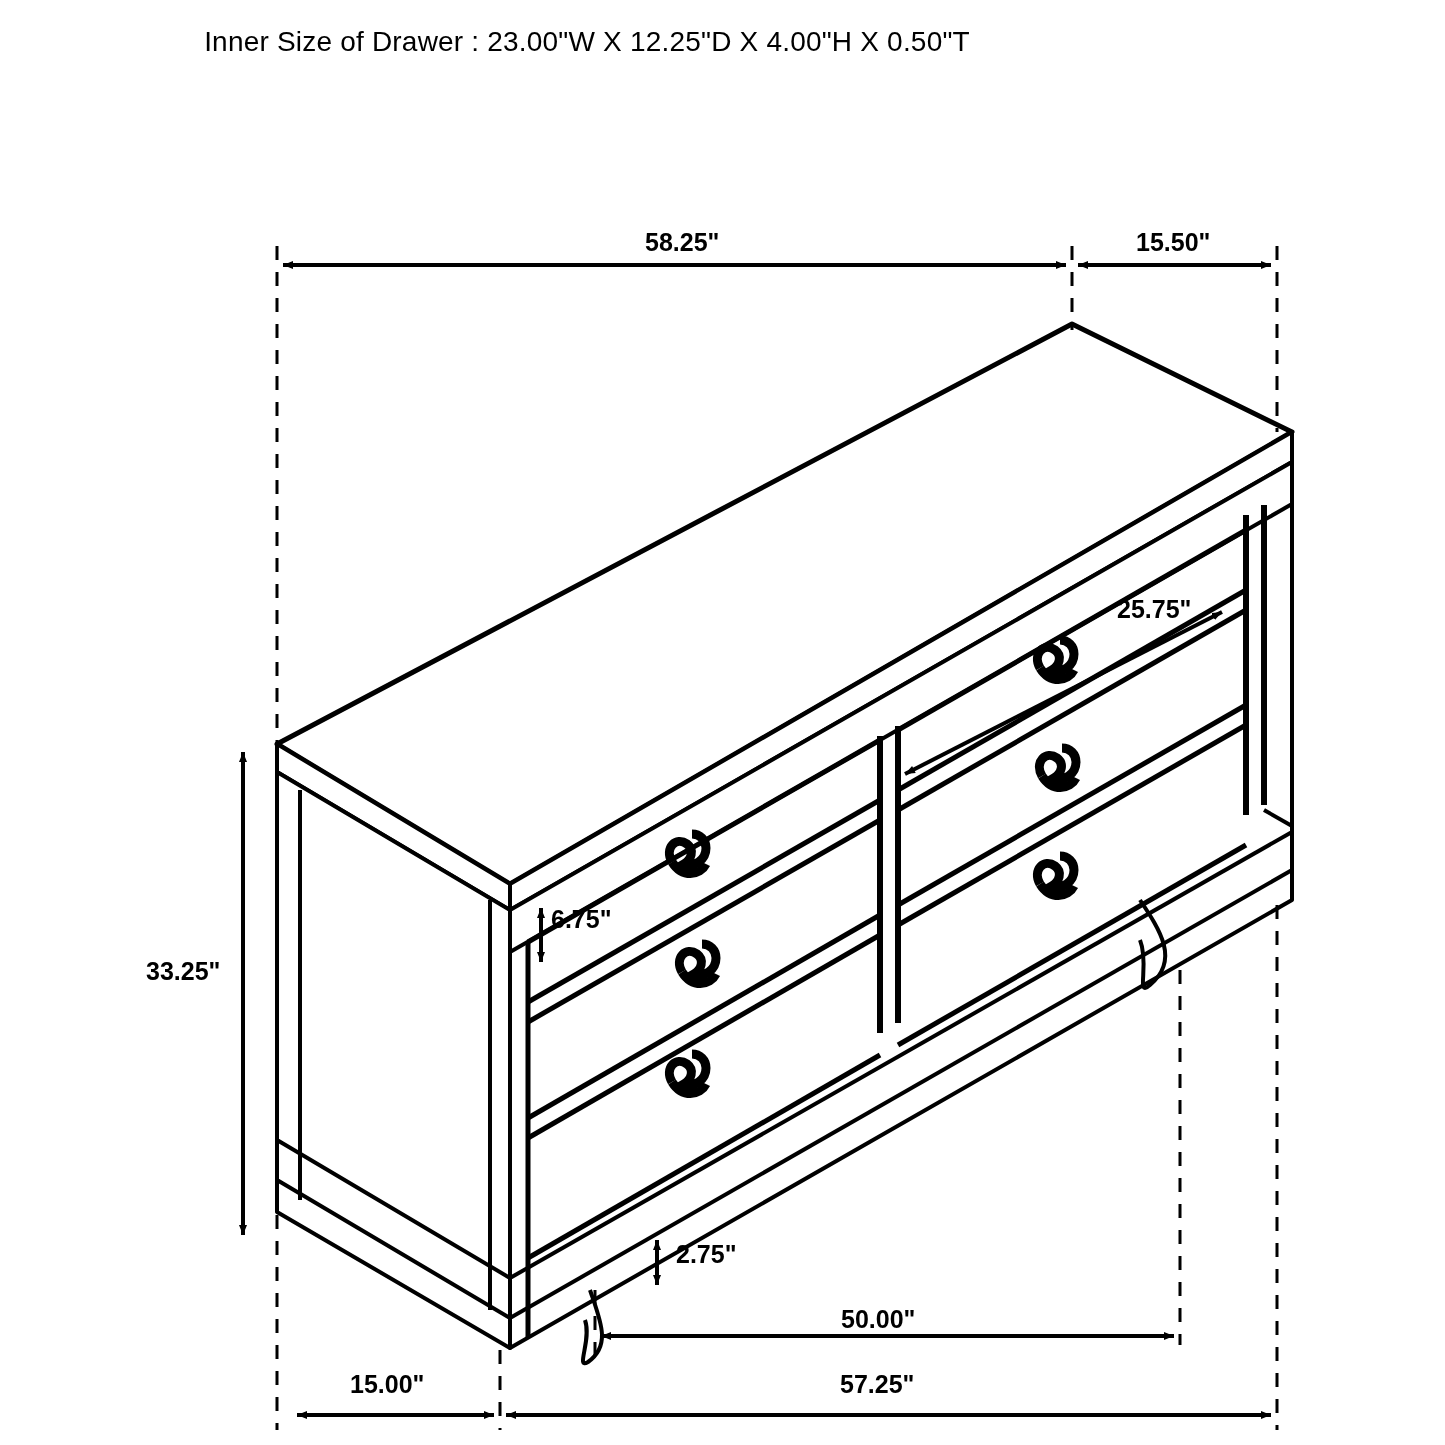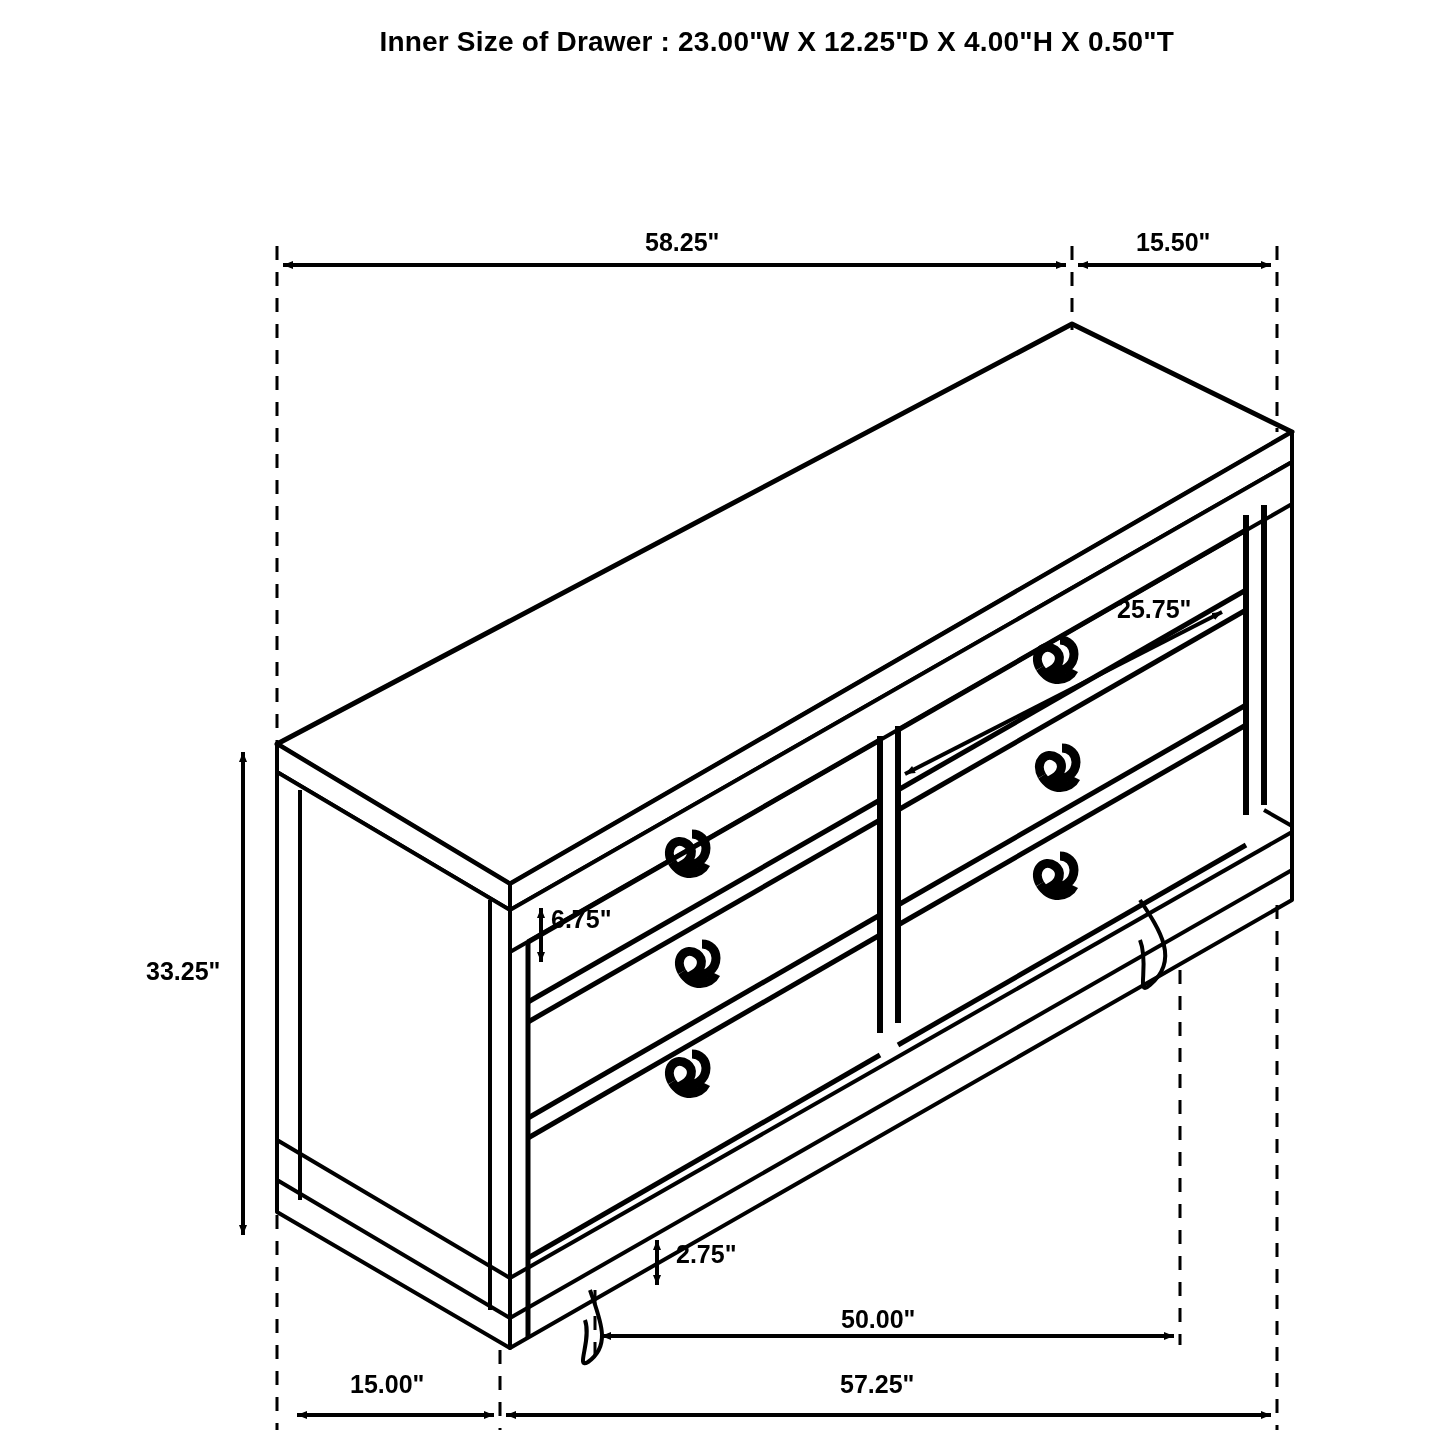--- a/index.html
+++ b/index.html
@@ -17,23 +17,23 @@
   #stage {
     position: relative;
     width: 1445px;
     height: 1445px;
   }
   .title {
     position: absolute;
     top: 26px;
     left: 0;
     width: 1174px;
-    text-align: right;
+    text-align: center;
     font-size: 28px;
-    font-weight: bold;
+    font-weight: normal;
     letter-spacing: 0.2px;
     white-space: nowrap;
   }
   svg.drawing {
     position: absolute;
     top: 0;
     left: 0;
     width: 1445px;
     height: 1445px;
   }

